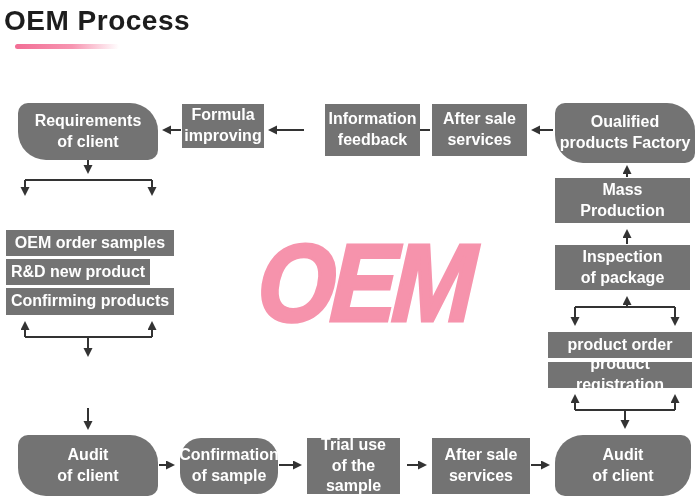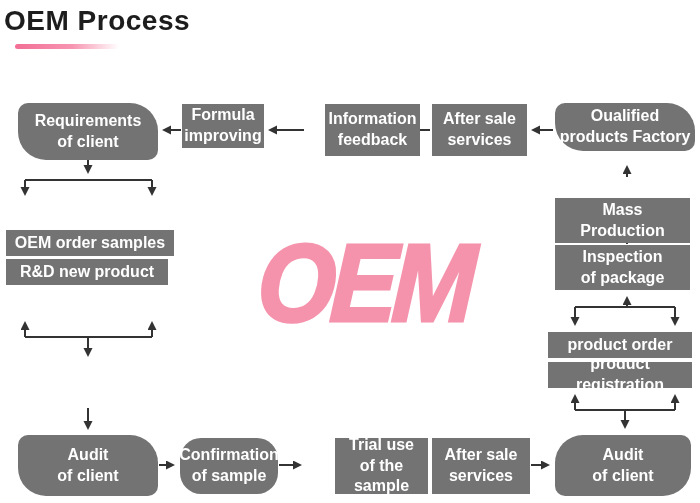--- a/index.html
+++ b/index.html
@@ -99,39 +99,40 @@
   </svg>
 
   <div class="node flag-right" style="left:18px;top:103px;width:140px;height:57px;">Requirements
 of client</div>
   <div class="node" style="left:182px;top:104px;width:82px;height:44px;">Formula
 improving</div>
   <div class="node" style="left:305px;top:104px;width:95px;height:52px;margin-left:20px;">Information
 feedback</div>
   <div class="node" style="left:432px;top:104px;width:95px;height:52px;">After sale
 services</div>
-  <div class="node flag-right" style="left:555px;top:103px;width:140px;height:48px;">Oualified
+  <div class="node flag-right" style="left:555px;top:103px;width:140px;height:60px;">Oualified
 products Factory</div>
 
   <div class="node" style="left:6px;top:230px;width:168px;height:26px;">OEM order samples</div>
-  <div class="node" style="left:6px;top:259px;width:162px;height:26px;">R&amp;D new product</div>
+  <div class="node" style="left:6px;top:259px;width:144px;height:26px;">R&amp;D new product</div>
+  <div class="node" style="left:6px;top:288px;width:168px;height:27px;">Confirming products</div>
 
   <div class="node flag-right" style="left:18px;top:435px;width:140px;height:61px;">Audit
 of client</div>
 
   <div class="node" style="left:180px;top:438px;width:98px;height:56px;border-radius:21px;">Confirmation
 of sample</div>
-  <div class="node" style="left:307px;top:438px;width:93px;height:56px;margin-left:28px;">Trial use
+  <div class="node" style="left:307px;top:438px;width:93px;height:56px;">Trial use
 of the sample</div>
   <div class="node" style="left:432px;top:438px;width:98px;height:56px;">After sale
 services</div>
   <div class="node flag-left" style="left:555px;top:435px;width:136px;height:61px;">Audit
 of client</div>
 
-  <div class="node" style="left:555px;top:178px;width:135px;height:45px;margin-top:20px;">Mass
+  <div class="node" style="left:555px;top:178px;width:135px;height:45px;">Mass
 Production</div>
   <div class="node" style="left:555px;top:245px;width:135px;height:45px;">Inspection
 of package</div>
   <div class="node" style="left:548px;top:362px;width:144px;height:26px;">product registration</div>
   <div class="node" style="left:548px;top:332px;width:144px;height:26px;">product order</div>
 
   <div class="oem-logo">OEM</div>
 
 </div>
 

